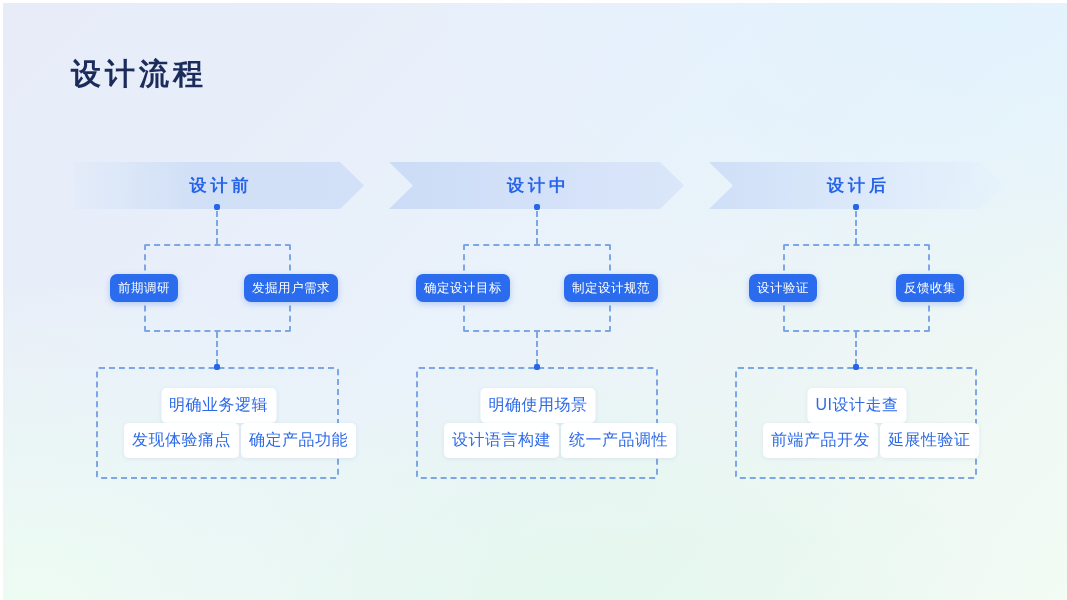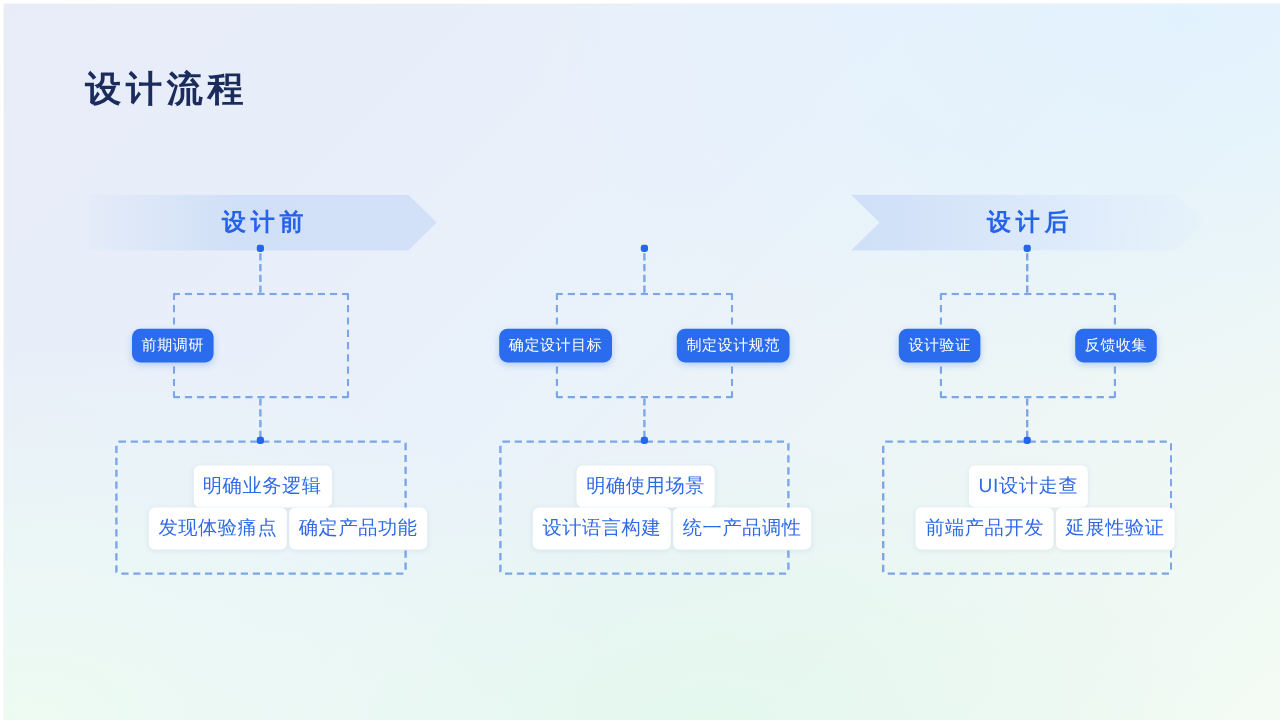--- a/index.html
+++ b/index.html
@@ -18,21 +18,21 @@
     position:absolute; left:67px; top:50px;
     font-size:30px; font-weight:bold; letter-spacing:4px; color:#1b2c5c;
   }
 
   
   .arrow {
     position:absolute; top:158px; height:47px;
     display:flex; align-items:center; justify-content:center;
   }
   .arrow span {
-    font-size:20px; font-weight:bold; letter-spacing:4px; color:#2563eb;
+    font-size:17px; font-weight:bold; letter-spacing:4px; color:#2563eb;
     transform:translateX(2px);
   }
   .arrow.flat  { clip-path:polygon(0 0, calc(100% - 24px) 0, 100% 50%, calc(100% - 24px) 100%, 0 100%); }
   .arrow.notch { clip-path:polygon(0 0, calc(100% - 24px) 0, 100% 50%, calc(100% - 24px) 100%, 0 100%, 24px 50%); }
   .a1 { left:70px;  width:290px;
         background:linear-gradient(90deg, rgba(207,223,247,0.15) 0%, rgba(204,221,246,0.85) 42%, #d3e1f8 100%); }
   .a2 { left:385px; width:295px;
         background:linear-gradient(90deg, #ccdcf6 0%, #d6e3f9 70%, #dae7fa 100%); }
   .a3 { left:705px; width:295px;
         background:linear-gradient(90deg, #cfdff7 0%, rgba(219,232,251,0.75) 62%, rgba(227,239,253,0.25) 100%); }
@@ -94,30 +94,34 @@
 
   <div class="title">设计流程</div>
 
   <div class="arrow flat a1">
     <span>设计前</span>
   </div>
   <div class="dot d1t"></div>
   <div class="stem s1a"></div>
   <div class="branch-rect r1"></div>
   <div class="pill pl1">前期调研</div>
+  <div class="pill pr1">发掘用户需求</div>
   <div class="stem s1b"></div>
   <div class="dot d1b"></div>
   <div class="out-box b1">
     <div class="wlabel out-top">明确业务逻辑</div>
     <div class="out-row">
       <div class="wlabel">发现体验痛点</div>
       <div class="wlabel">确定产品功能</div>
     </div>
   </div>
 
+  <div class="arrow notch a2">
+    <span>设计中</span>
+  </div>
   <div class="dot d2t"></div>
   <div class="stem s2a"></div>
   <div class="branch-rect r2"></div>
   <div class="pill pl2">确定设计目标</div>
   <div class="pill pr2">制定设计规范</div>
   <div class="stem s2b"></div>
   <div class="dot d2b"></div>
   <div class="out-box b2">
     <div class="wlabel out-top">明确使用场景</div>
     <div class="out-row">

